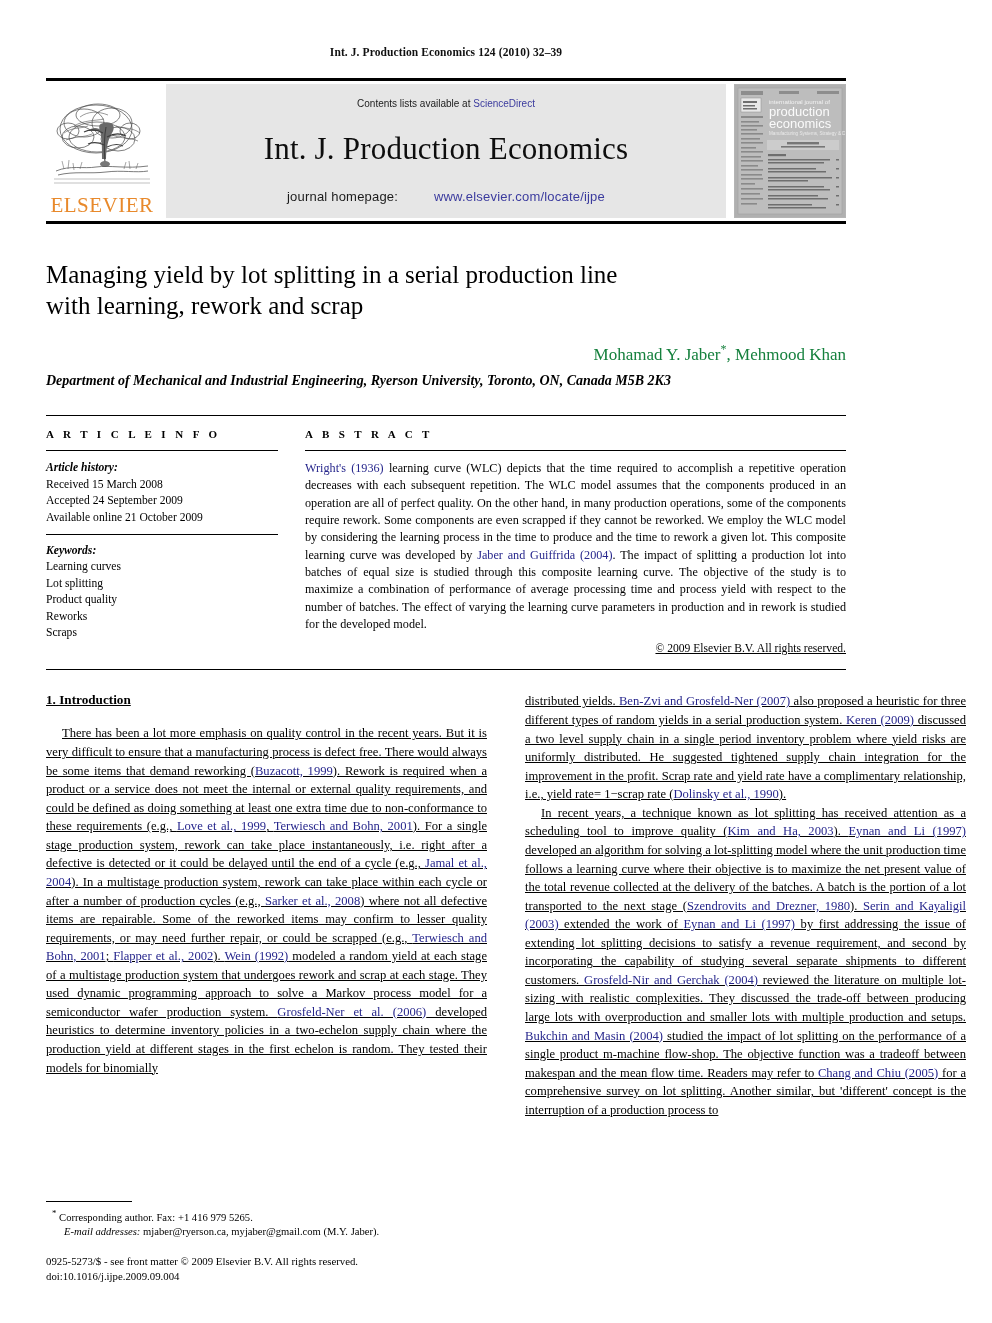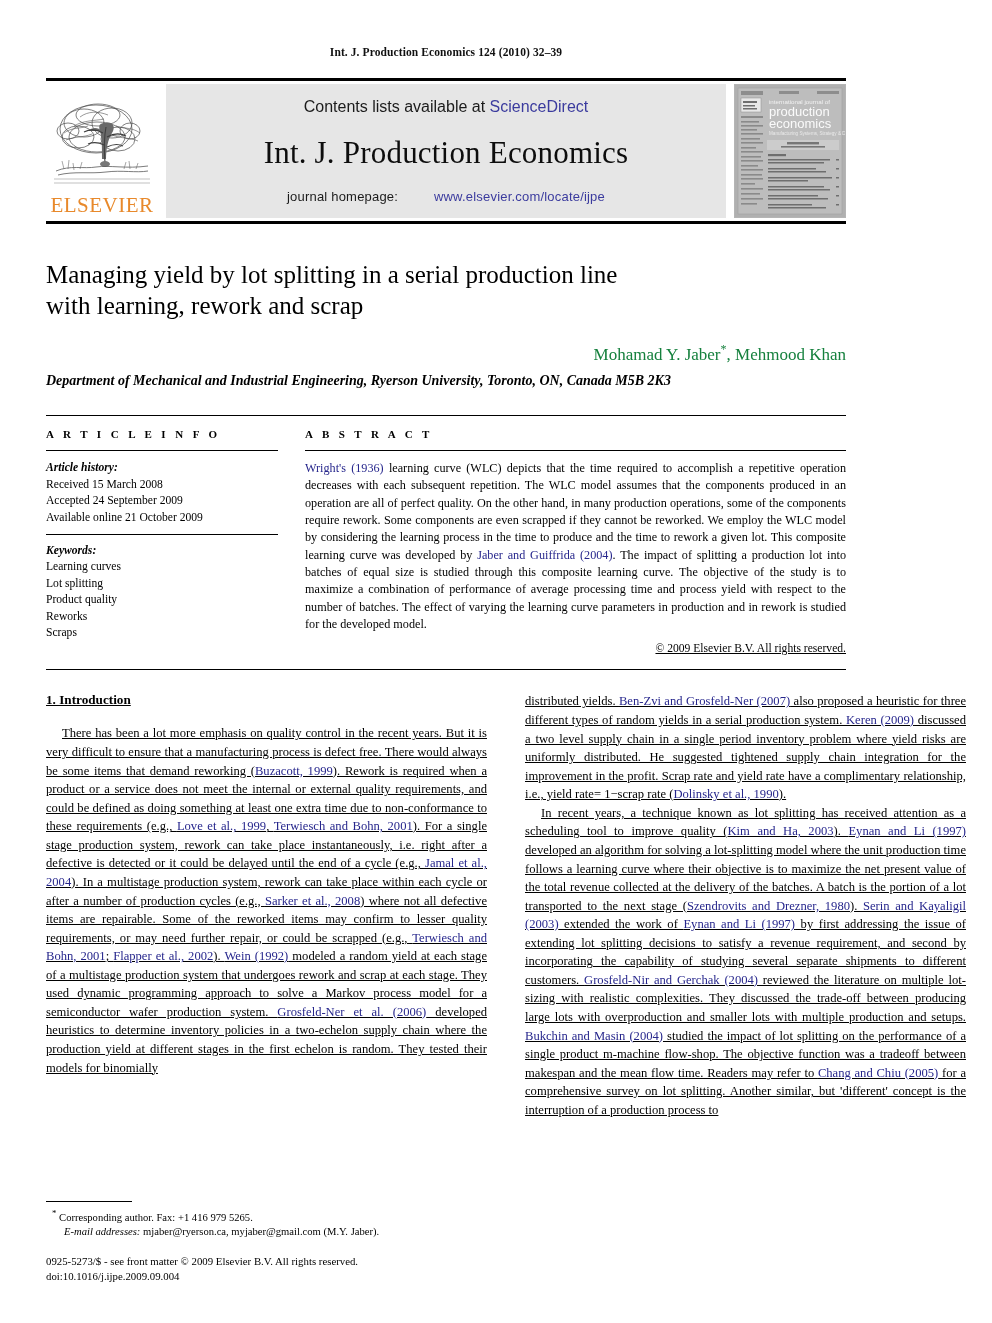--- a/index.html
+++ b/index.html
@@ -70,21 +70,21 @@
     margin: 0 8px 0 8px;
     display: flex;
     flex-direction: column;
     align-items: center;
     justify-content: space-between;
     padding: 14px 0 14px 0;
     box-sizing: border-box;
   }
   .contents-line {
     font-family: "Liberation Sans", sans-serif;
-    font-size: 16px;
+    font-size: 10px;
     color: #1b1b1b;
   }
   .contents-line .sd {
     color: #3B3B9E;
   }
   .journal-title {
     font-family: "Liberation Serif", serif;
     font-size: 31px;
     color: #0d0d0d;
     letter-spacing: 0.2px;

